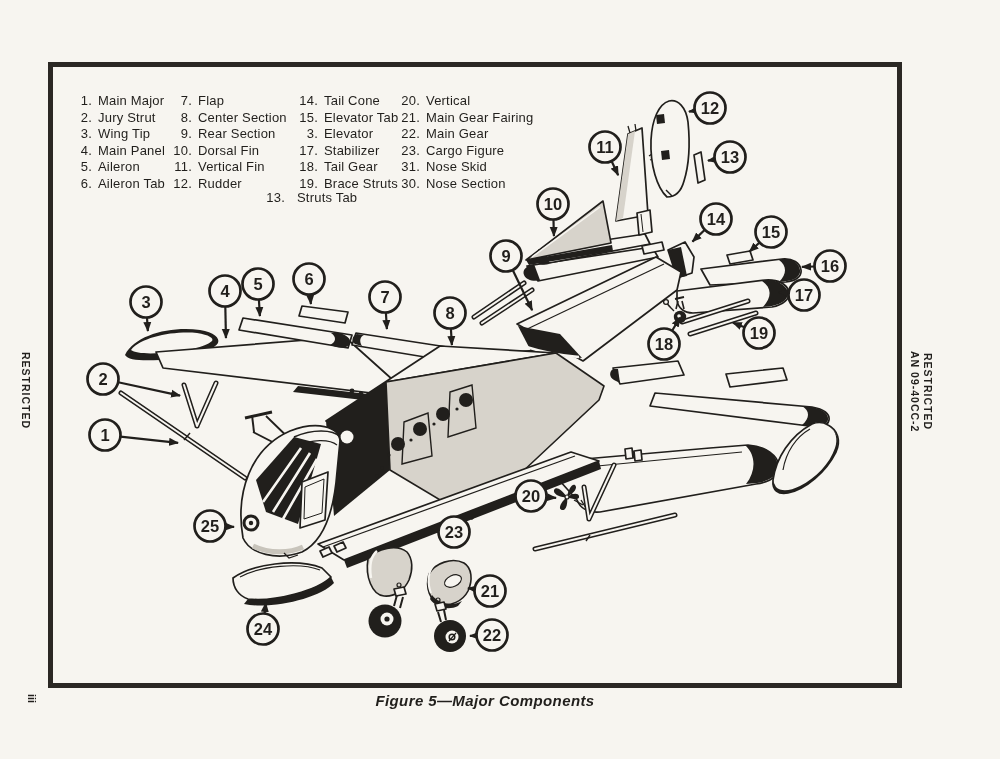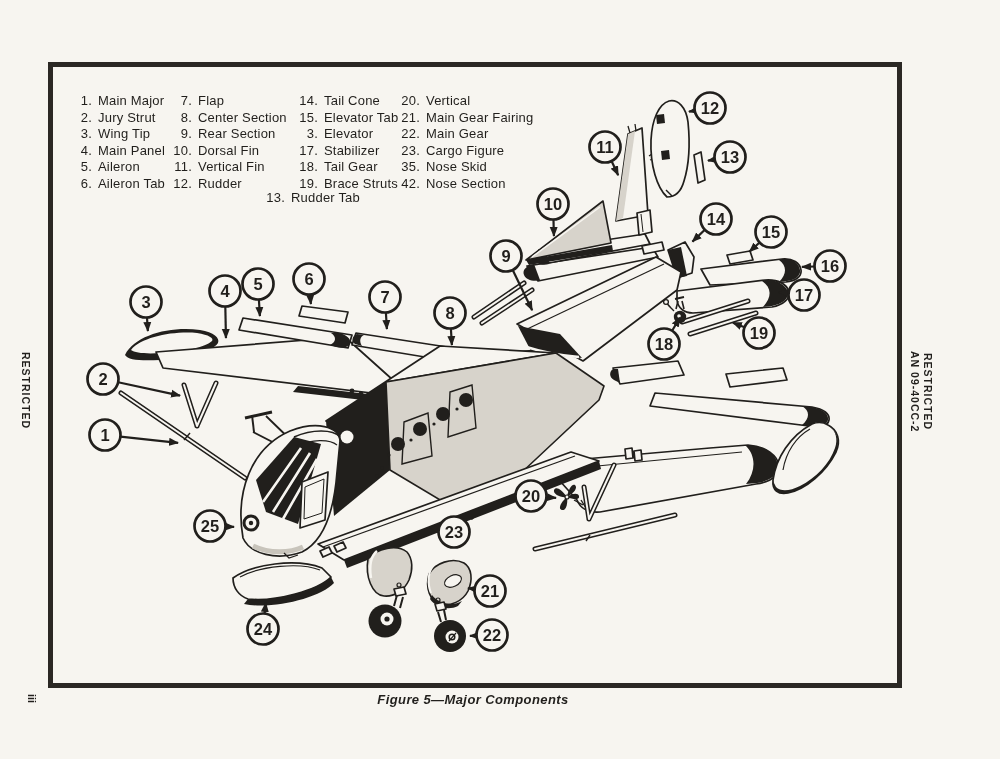--- a/index.html
+++ b/index.html
@@ -24,23 +24,23 @@
          border:5px solid var(--frame);}
   #legend{position:absolute;left:0;top:93px;width:1000px;font-size:13px;
           letter-spacing:.2px;line-height:16.6px;}
   .legend-col{position:absolute;top:0;white-space:nowrap;}
   .legend-col-1{left:78px}.legend-col-2{left:170px}.legend-col-3{left:296px}.legend-col-4{left:398px}
   .legend-row{display:flex;height:16.6px;}
   .legend-num{width:22px;text-align:right;margin-right:6px;flex:none;}
   .legend-col-1 .legend-num{width:14px;}
   #legend-centered{position:absolute;left:263px;top:190px;font-size:13px;letter-spacing:.2px;
                    white-space:nowrap;}
-  #legend-centered .legend-num{display:inline-block;margin-right:6px;}
-  #caption{position:absolute;left:0;top:692px;width:946px;text-align:center;
-           font-size:13px;font-weight:bold;font-style:italic;letter-spacing:.4px;}
+  #legend-centered .legend-num{display:inline-block;margin-right:12px;}
+  #caption{position:absolute;left:12px;top:692px;width:946px;text-align:center;
+           font-size:15px;font-weight:bold;font-style:italic;letter-spacing:.4px;}
   .vtext{position:absolute;writing-mode:vertical-rl;text-orientation:mixed;
          font-weight:bold;font-size:10.5px;letter-spacing:1px;white-space:nowrap;}
   #margin-right{left:908px;top:332px;height:120px;text-align:center;}
   #margin-right .vline{margin:0 1px;}
   #margin-left{left:20px;top:352px;height:90px;}
   #page-num{position:absolute;left:26px;top:694px;writing-mode:vertical-rl;
             font-weight:bold;font-size:11px;}
 </style>
 </head>
 <body>
@@ -139,31 +139,31 @@
         </div>
         <div class="legend-row">
           <span class="legend-num">22.</span>
           <span class="legend-label">Main Gear</span>
         </div>
         <div class="legend-row">
           <span class="legend-num">23.</span>
           <span class="legend-label">Cargo Figure</span>
         </div>
         <div class="legend-row">
-          <span class="legend-num">35.</span>
+          <span class="legend-num">31.</span>
           <span class="legend-label">Nose Skid</span>
         </div>
         <div class="legend-row">
-          <span class="legend-num">42.</span>
+          <span class="legend-num">30.</span>
           <span class="legend-label">Nose Section</span>
         </div>
       </div>
     </div>
   <div id="legend-centered">
-    <span class="legend-num">13.</span><span class="legend-label">Rudder Tab</span>
+    <span class="legend-num">13.</span><span class="legend-label">Struts Tab</span>
   </div>
 
   <svg id="art" viewBox="0 0 1000 759">
     <defs>
       <marker id="arrowhead" markerWidth="11" markerHeight="9" refX="9" refY="4.5" orient="auto" markerUnits="userSpaceOnUse">
         <path d="M0,0.5 L10,4.5 L0,8.5 Z" fill="#211f1c"></path>
       </marker>
     </defs>
 
     <g>

